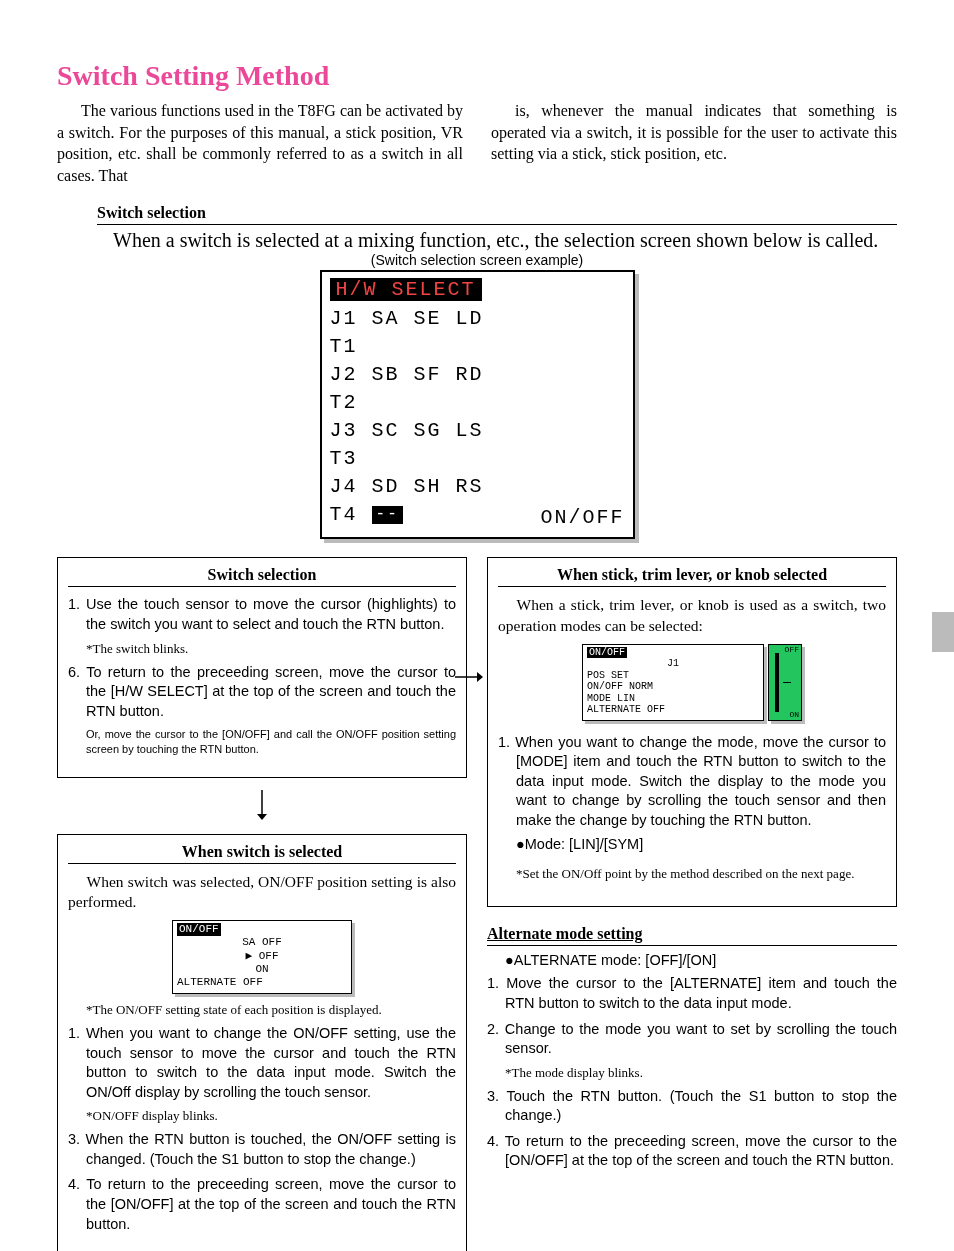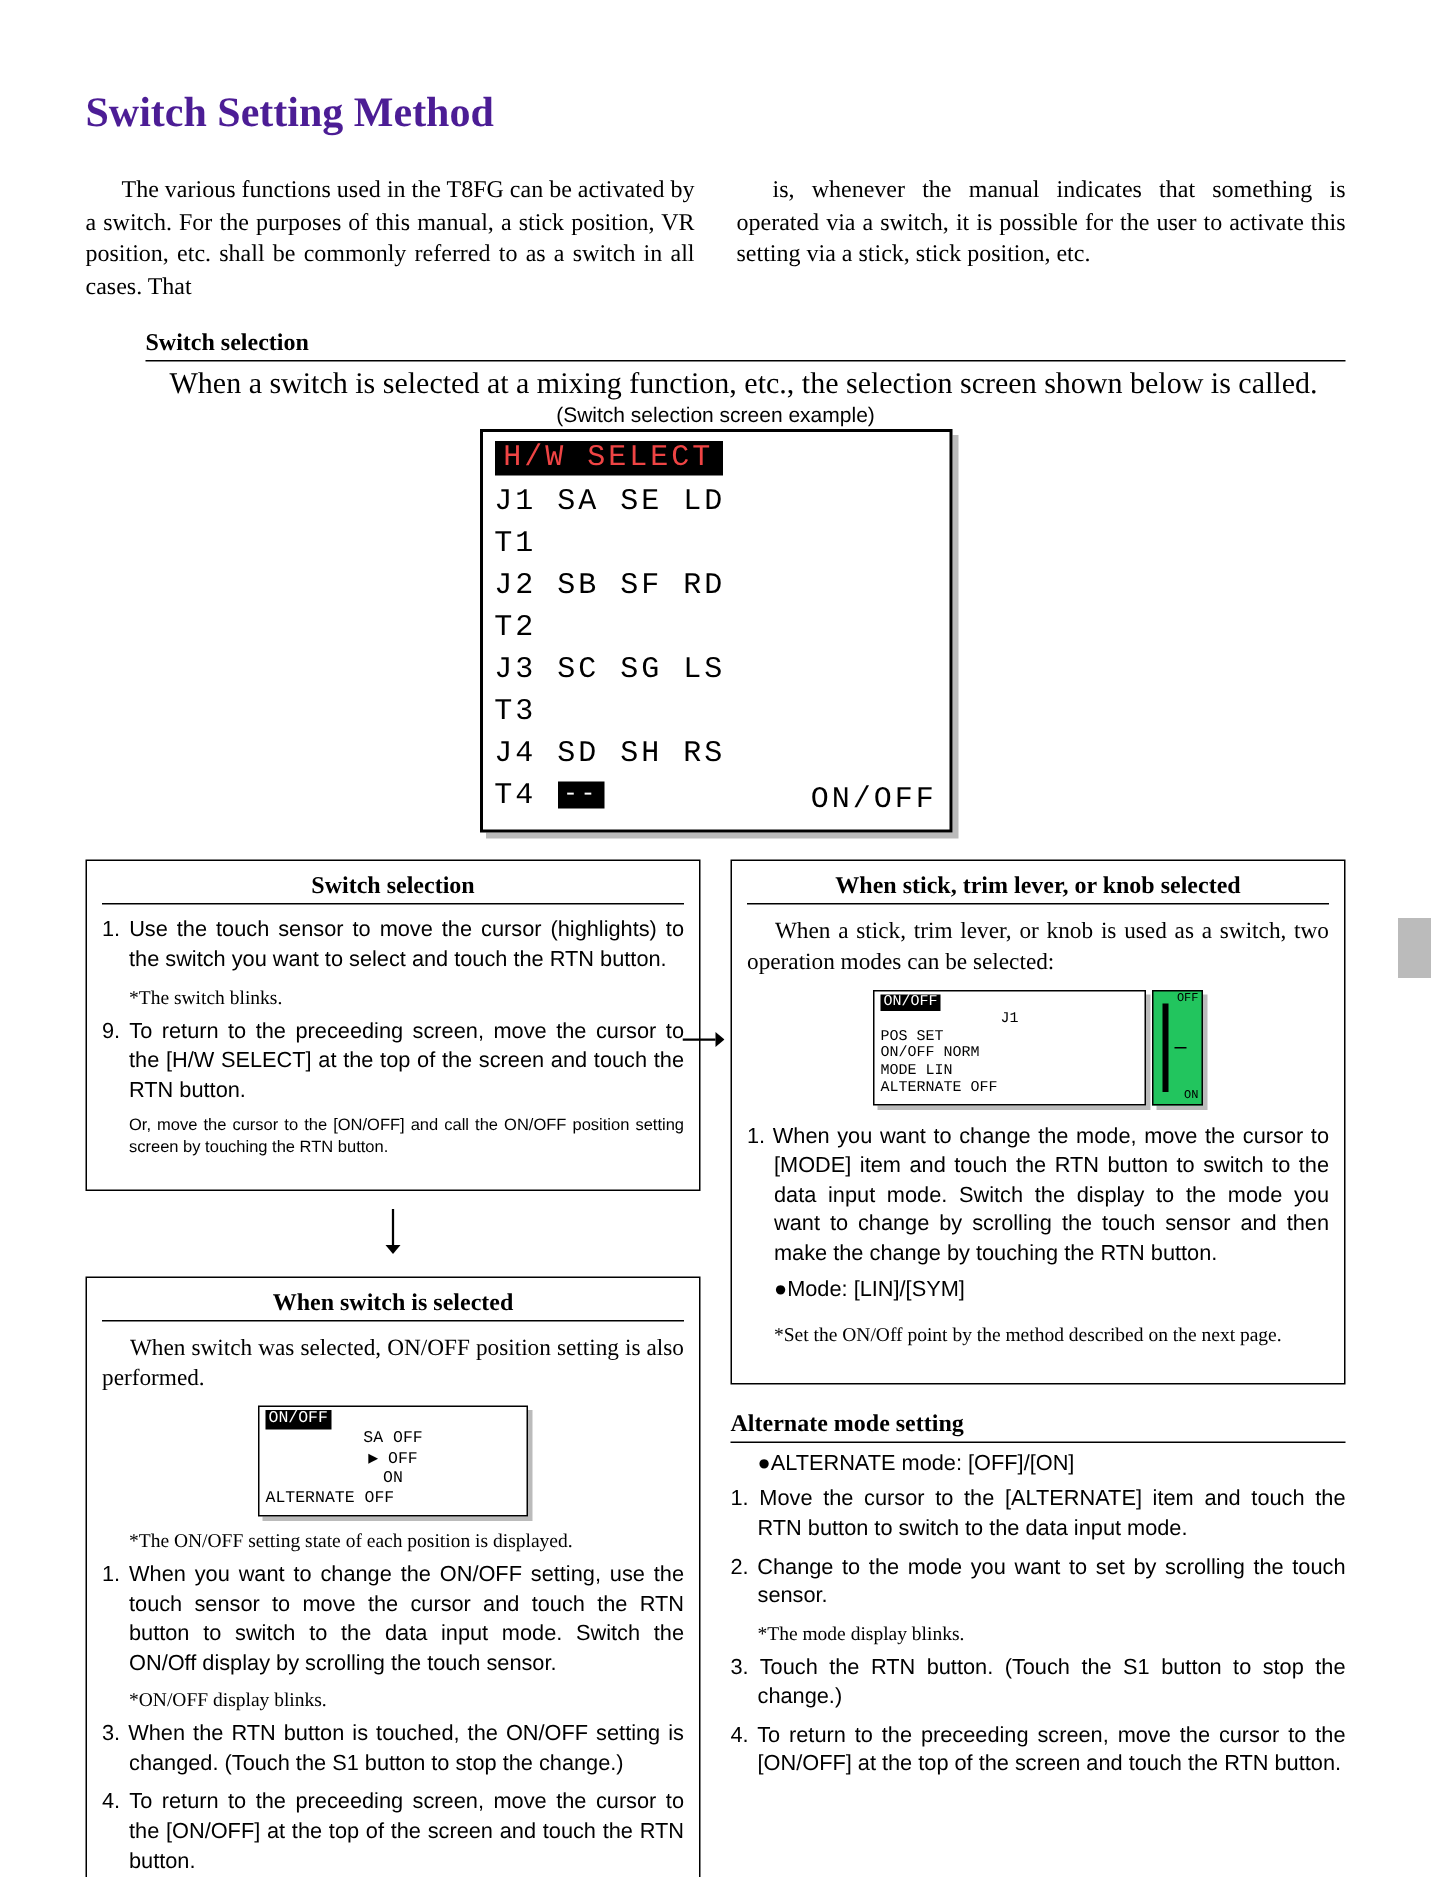--- a/index.html
+++ b/index.html
@@ -10,22 +10,22 @@
     color: #000;
   }
   .page {
     width: 840px;
     margin: 60px auto 40px auto;
     position: relative;
   }
   .title {
     font-size: 28px;
     font-weight: bold;
-    color: #4c1d95;
-    margin-bottom: 24px;
+    color: #ec4899;
+    margin-bottom: 8px;
   }
   .intro {
     display: flex;
     gap: 28px;
     font-size: 16px;
     margin-bottom: 18px;
   }
   .intro .col {
     width: 50%;
     text-align: justify;
@@ -213,20 +213,21 @@
     margin: 4px 0 4px 18px;
   }
 
   .sect-title {
     font-weight: bold;
     font-family: "Times New Roman", serif;
     font-size: 16px;
     border-bottom: 1px solid #000;
     margin: 14px 0 6px 0;
     padding-bottom: 2px;
+    text-decoration: underline;
   }
 
   .between-arrow {
     position: absolute;
     left: 49%;
     top: 112px;
     transform: translateX(-50%);
   }
 
   .side-tab {
@@ -279,21 +280,21 @@
           <line x1="0" y1="8" x2="22" y2="8" stroke="#000" stroke-width="1.5"></line>
           <polygon points="22,3 28,8 22,13" fill="#000"></polygon>
         </svg>
     </div>
 
     <div class="left">
       <div class="box">
         <div class="box-title">Switch selection</div>
         <div class="step sans">1. Use the touch sensor to move the cursor (highlights) to the switch you want to select and touch the RTN button.</div>
         <div class="note">*The switch blinks.</div>
-        <div class="step sans">9. To return to the preceeding screen, move the cursor to the [H/W SELECT] at the top of the screen and touch the RTN button.</div>
+        <div class="step sans">6. To return to the preceeding screen, move the cursor to the [H/W SELECT] at the top of the screen and touch the RTN button.</div>
         <div class="cont sans">Or, move the cursor to the [ON/OFF] and call the ON/OFF position setting screen by touching the RTN button.</div>
       </div>
 
       <div class="arrow-down">
         <svg width="14" height="30">
             <line x1="7" y1="0" x2="7" y2="24" stroke="#000" stroke-width="1.5"></line>
             <polygon points="2,24 12,24 7,30" fill="#000"></polygon>
           </svg>
       </div>
 

